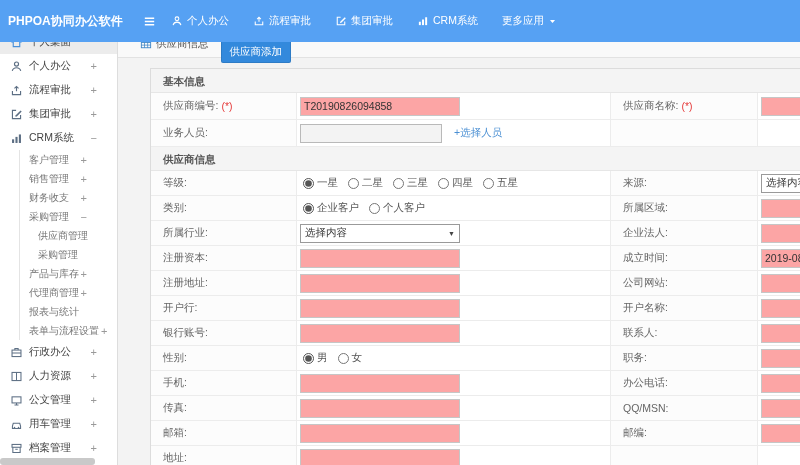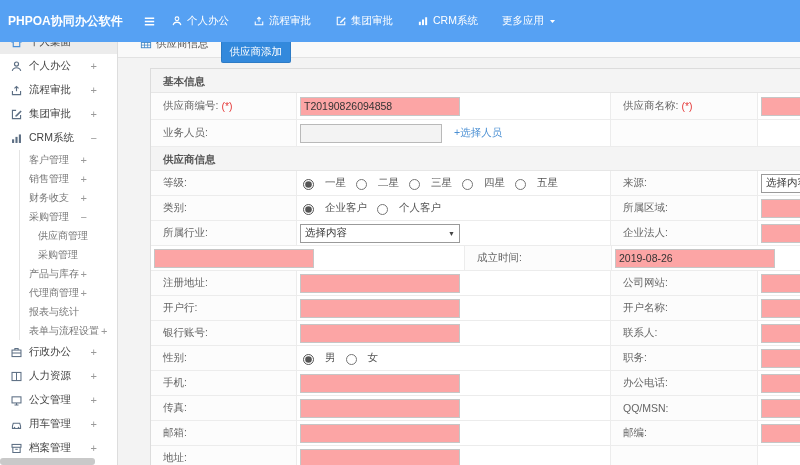--- a/index.html
+++ b/index.html
@@ -64,21 +64,21 @@
   .flabel { color:#666; }
   .req { color:var(--c-required,#e53c3c); margin-left:3px; }
   input.txt { width:160px; height:19px; border:1px solid #c6c6c6; font-size:10.5px;
     padding:0 3px; font-family:inherit; color:#333; background:#fca5a5; }
   input.txt.short { width:142px; background:#f3f3f3; border-color:#b9b9b9; }
   .plink { color:var(--c-link,#4a8fd3); margin-left:12px; text-decoration:none; cursor:pointer; }
   .sel { width:160px; height:19px; border:1px solid #9a9a9a; background:#fff; display:flex;
     align-items:center; justify-content:space-between; padding:0 4px; color:#333; cursor:pointer; }
   .sel .car { font-size:7px; color:#444; }
   .radios { display:flex; align-items:center; gap:10px; margin-left:3px; }
-  .ropt { display:flex; align-items:flex-end; gap:11px; color:#555; cursor:pointer; }
+  .ropt { display:flex; align-items:center; gap:3px; color:#555; cursor:pointer; }
   .ropt input { width:11px; height:11px; margin:0; accent-color:#555; }
 
   .hscroll { position:absolute; left:0; bottom:0; width:95px; height:7px;
     background:#c9c9c9; border-radius:3px; z-index:9; }
 </style>
 </head>
 <body>
 
 <div class="topbar">
   <div class="logo">PHPOA协同办公软件</div>
@@ -404,20 +404,23 @@
             </div>
           </div>
           <div class="cell c3">
             <span class="flabel">企业法人:</span>
           </div>
           <div class="cell c4">
             <input class="txt" type="text" style="">
           </div>
         </div>
         <div class="row">
+          <div class="cell c1">
+            <span class="flabel">注册资本:</span>
+          </div>
           <div class="cell c2">
             <input class="txt" type="text" style="">
           </div>
           <div class="cell c3">
             <span class="flabel">成立时间:</span>
           </div>
           <div class="cell c4">
             <input class="txt" type="text" value="2019-08-26" style="">
           </div>
         </div>

